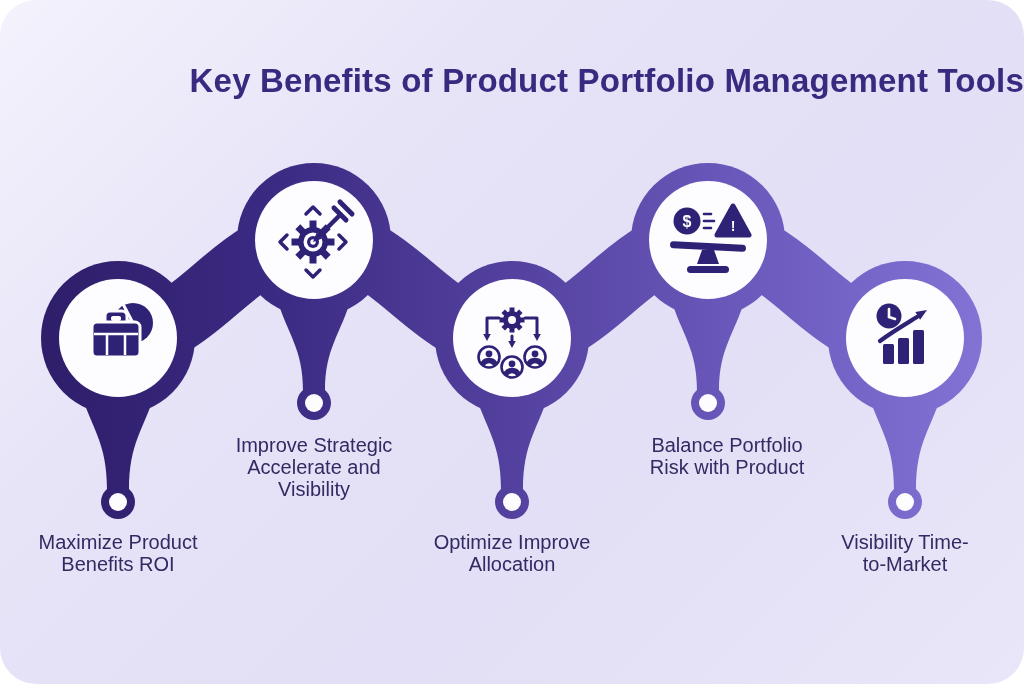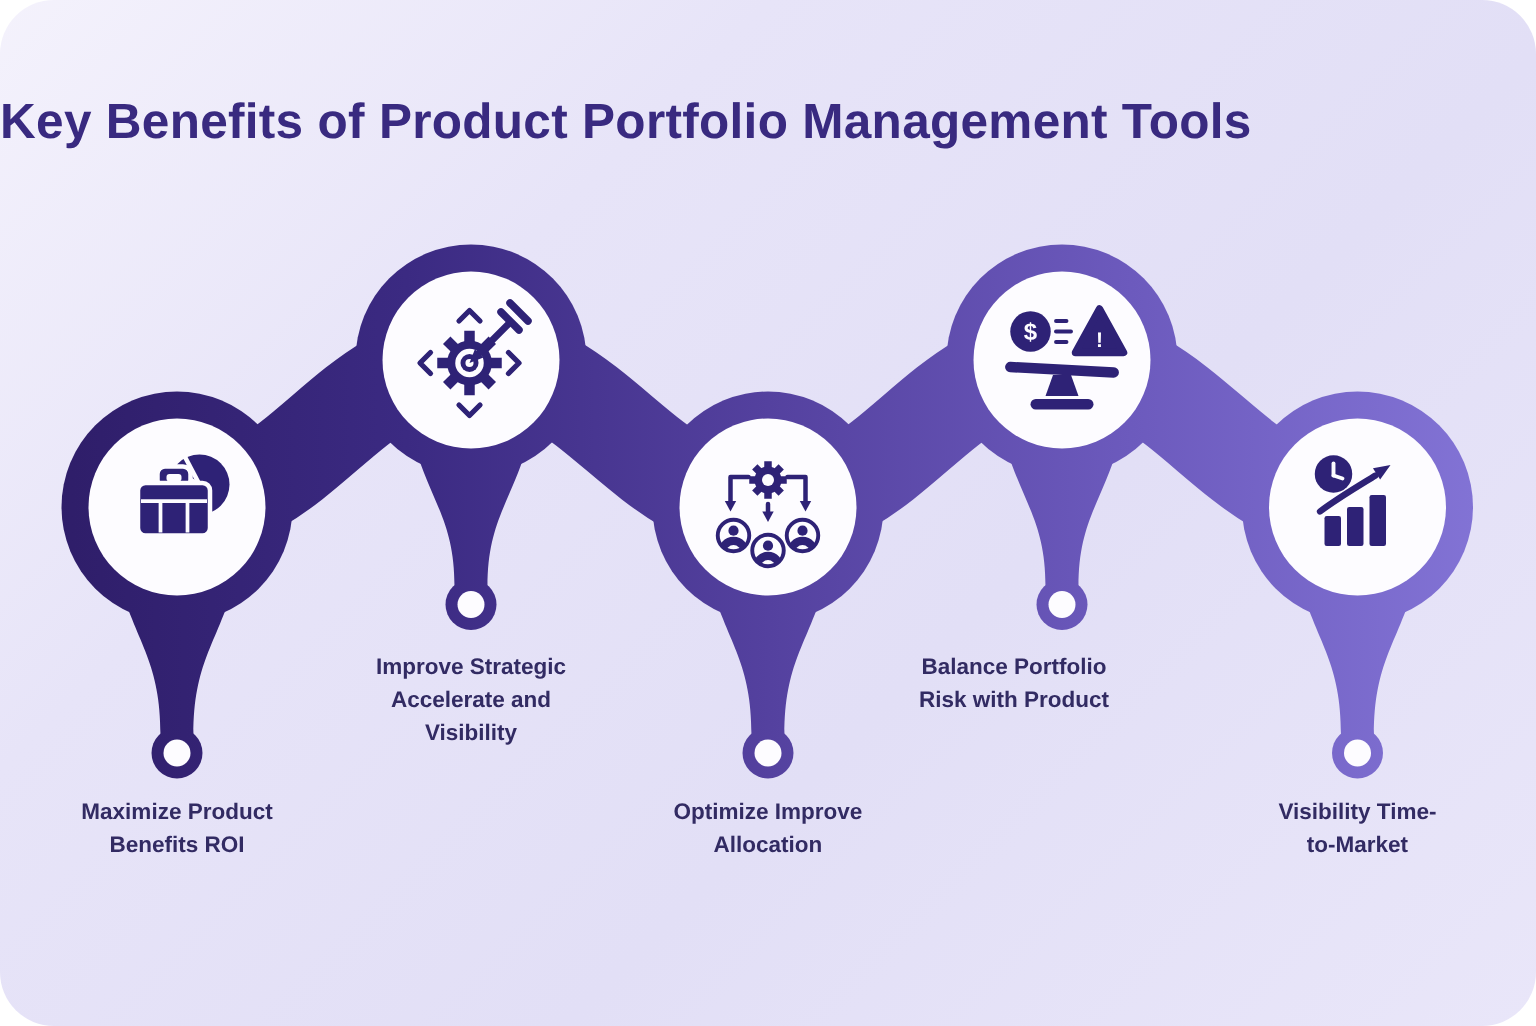--- a/index.html
+++ b/index.html
@@ -7,27 +7,27 @@
     width:1024px;height:684px;position:relative;
     background:#ffffff;
     font-family:"Liberation Sans", sans-serif;
     overflow:hidden;
   }
   .card{
     position:absolute;inset:0;border-radius:36px;overflow:hidden;
     background:linear-gradient(135deg,#f4f2fc 0%,#e7e4f8 30%,#e2dff6 62%,#e9e6f9 100%);
   }
   .title{
-    position:absolute;top:62px;left:0;right:0;text-align:left;
+    position:absolute;top:62px;left:0;right:0;text-align:right;
     font-size:33px;font-weight:bold;color:#392a80;letter-spacing:.2px;
   }
   .blob-svg{position:absolute;inset:0;}
   .label{
     position:absolute;width:250px;transform:translateX(-50%);
-    text-align:center;font-size:15px;font-weight:bold;color:#322b63;line-height:22px;
+    text-align:center;font-size:20px;font-weight:normal;color:#322b63;line-height:22px;
   }
   .ic{fill:#2e2276;}
   .wh{fill:#fdfcff;}
   .icstroke{stroke:#2e2276;fill:none;stroke-linecap:round;stroke-linejoin:round;}
 </style>
 </head>
 <body>
 
 <div class="card">
 
@@ -192,21 +192,21 @@
     <span>Improve Strategic</span><br>
     <span>Accelerate and</span><br>
     <span>Visibility</span>
   </div>
 
   <div class="label" style="left:512px;top:531px">
     <span>Optimize Improve</span><br>
     <span>Allocation</span>
   </div>
 
-  <div class="label" style="left:676px;top:434px">
+  <div class="label" style="left:727px;top:434px">
     <span>Balance Portfolio</span><br>
     <span>Risk with Product</span>
   </div>
 
   <div class="label" style="left:905px;top:531px">
     <span>Visibility Time-</span><br>
     <span>to-Market</span>
   </div>
 
 </div>

